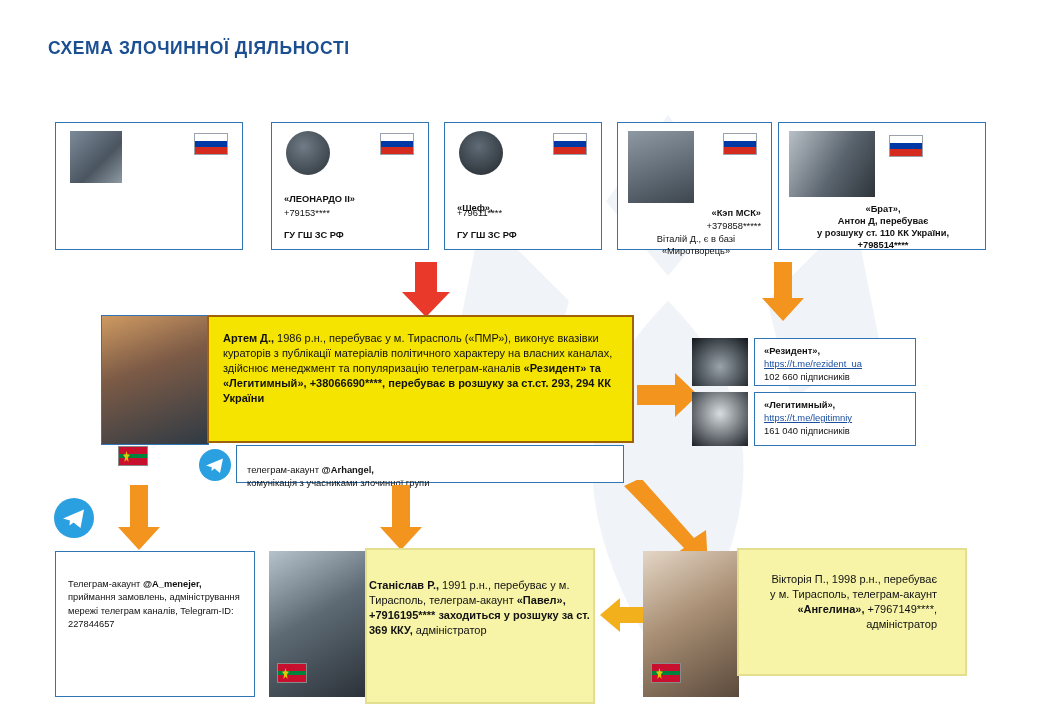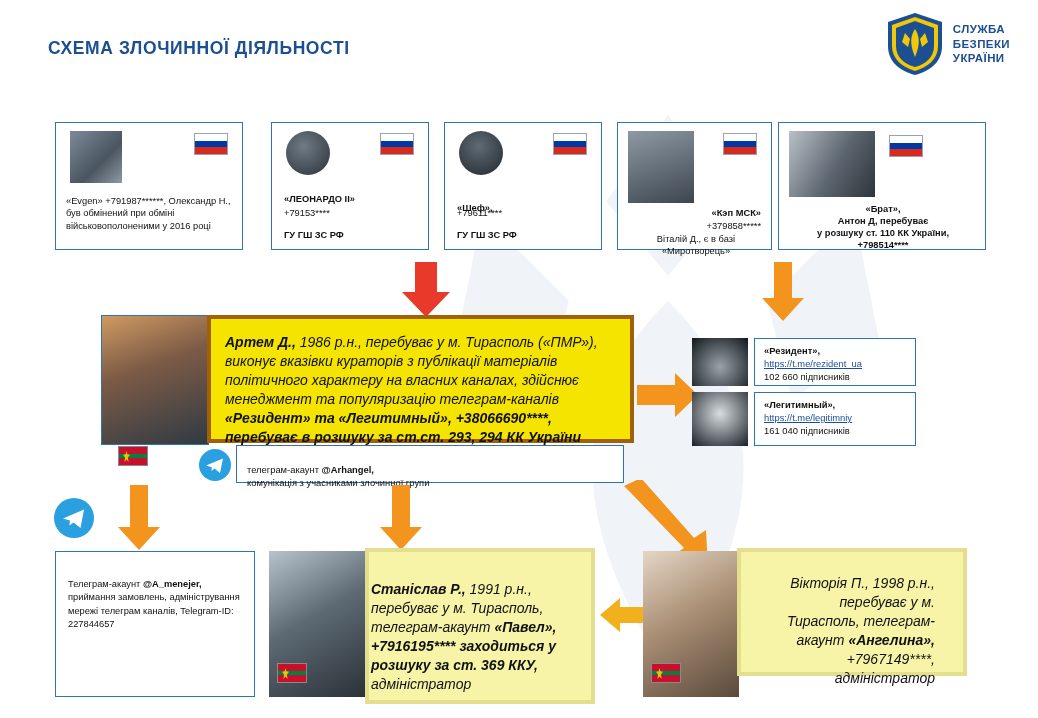--- a/index.html
+++ b/index.html
@@ -51,22 +51,22 @@
     position:absolute;width:34px;height:22px;border:1px solid #9aa3ad;box-sizing:border-box;
     background:linear-gradient(to bottom,#ffffff 0 33.33%,#0039a6 33.33% 66.66%,#d52b1e 66.66% 100%);
   }
   .photo{
     position:absolute;overflow:hidden;background:#6c7a89;
   }
   .b{font-weight:bold;}
 
   
   .ybox{
-    position:absolute;background:#f5e400;border:4px solid #a16207;box-sizing:border-box;
-    font-size:14px;line-height:1.36;color:#111;padding:8px 10px;font-style:italic;
+    position:absolute;background:#f5e400;border:2px solid #a16207;box-sizing:border-box;
+    font-size:11px;line-height:1.36;color:#111;padding:8px 10px;
   }
   .ybox.pale{background:#f7f4a8;border-color:#e3df8f;}
   .wbox{
     position:absolute;background:#ffffff;border:1px solid #2f74b5;box-sizing:border-box;
     font-size:9.4px;line-height:1.36;color:#111;padding:8px 10px;
   }
   a.lnk{color:#1a4fa0;text-decoration:underline;}
 
   
   .arrow{position:absolute;}
@@ -89,43 +89,25 @@
   <svg viewBox="0 0 100 100" aria-hidden="true">
     <path d="M50 4 L60 18 L50 30 L40 18 Z" fill="#1b4f91"></path>
     <path d="M20 20 L34 34 L30 50 L16 40 Z" fill="#1b4f91"></path>
     <path d="M80 20 L66 34 L70 50 L84 40 Z" fill="#1b4f91"></path>
     <path d="M50 34 C62 46 70 64 50 94 C30 64 38 46 50 34 Z" fill="#1b4f91"></path>
   </svg>
 </div>
 
 <div class="header">
   <div class="title">СХЕМА ЗЛОЧИННОЇ ДІЯЛЬНОСТІ</div>
-  <div class="logo">
-    <div class="logo-badge">
-      <svg viewBox="0 0 58 64" width="58" height="64">
-        <path d="M29 1 L56 10 V34 C56 50 44 59 29 63 C14 59 2 50 2 34 V10 Z" fill="#1b4f91"></path>
-        <path d="M29 5 L52 13 V34 C52 47 42 55 29 59 C16 55 6 47 6 34 V13 Z" fill="#f0c808"></path>
-        <path d="M29 9 L48 16 V34 C48 45 40 52 29 55 C18 52 10 45 10 34 V16 Z" fill="#1b4f91"></path>
-        <path d="M29 17 C33 23 35 31 29 45 C23 31 25 23 29 17 Z" fill="#f0c808"></path>
-        <path d="M19 21 L24 27 L22 35 L16 30 Z" fill="#f0c808"></path>
-        <path d="M39 21 L34 27 L36 35 L42 30 Z" fill="#f0c808"></path>
-      </svg>
-    </div>
-    <div class="logo-text">
-      <div>СЛУЖБА</div>
-      <div>БЕЗПЕКИ</div>
-      <div>УКРАЇНИ</div>
-    </div>
-  </div>
 </div>
 
 <div class="card" style="left:55px;top:122px;width:188px;height:128px;">
   <div class="photo" style="left:14px;top:8px;width:52px;height:52px;background:linear-gradient(135deg,#7d8b99,#4a5560 60%,#8e9aa4);"></div>
   <div class="flag" style="right:14px;top:10px;"></div>
-  <div class="txt" style="left:10px;top:72px;width:168px;">«Evgen» +791987******, Олександр Н., був обмінений при обміні військовополоненими у 2016 році</div>
 </div>
 
 <div class="card" style="left:271px;top:122px;width:158px;height:128px;">
   <div class="photo" style="left:14px;top:8px;width:44px;height:44px;border-radius:50%;background:radial-gradient(circle at 40% 35%,#6f7b86,#2b3238);"></div>
   <div class="flag" style="right:14px;top:10px;"></div>
   <div class="txt b" style="left:12px;top:70px;">«ЛЕОНАРДО ІІ»</div>
   <div class="txt" style="left:12px;top:84px;">+79153****</div>
   <div class="txt b" style="left:12px;top:106px;">ГУ ГШ ЗС РФ</div>
 </div>
 

